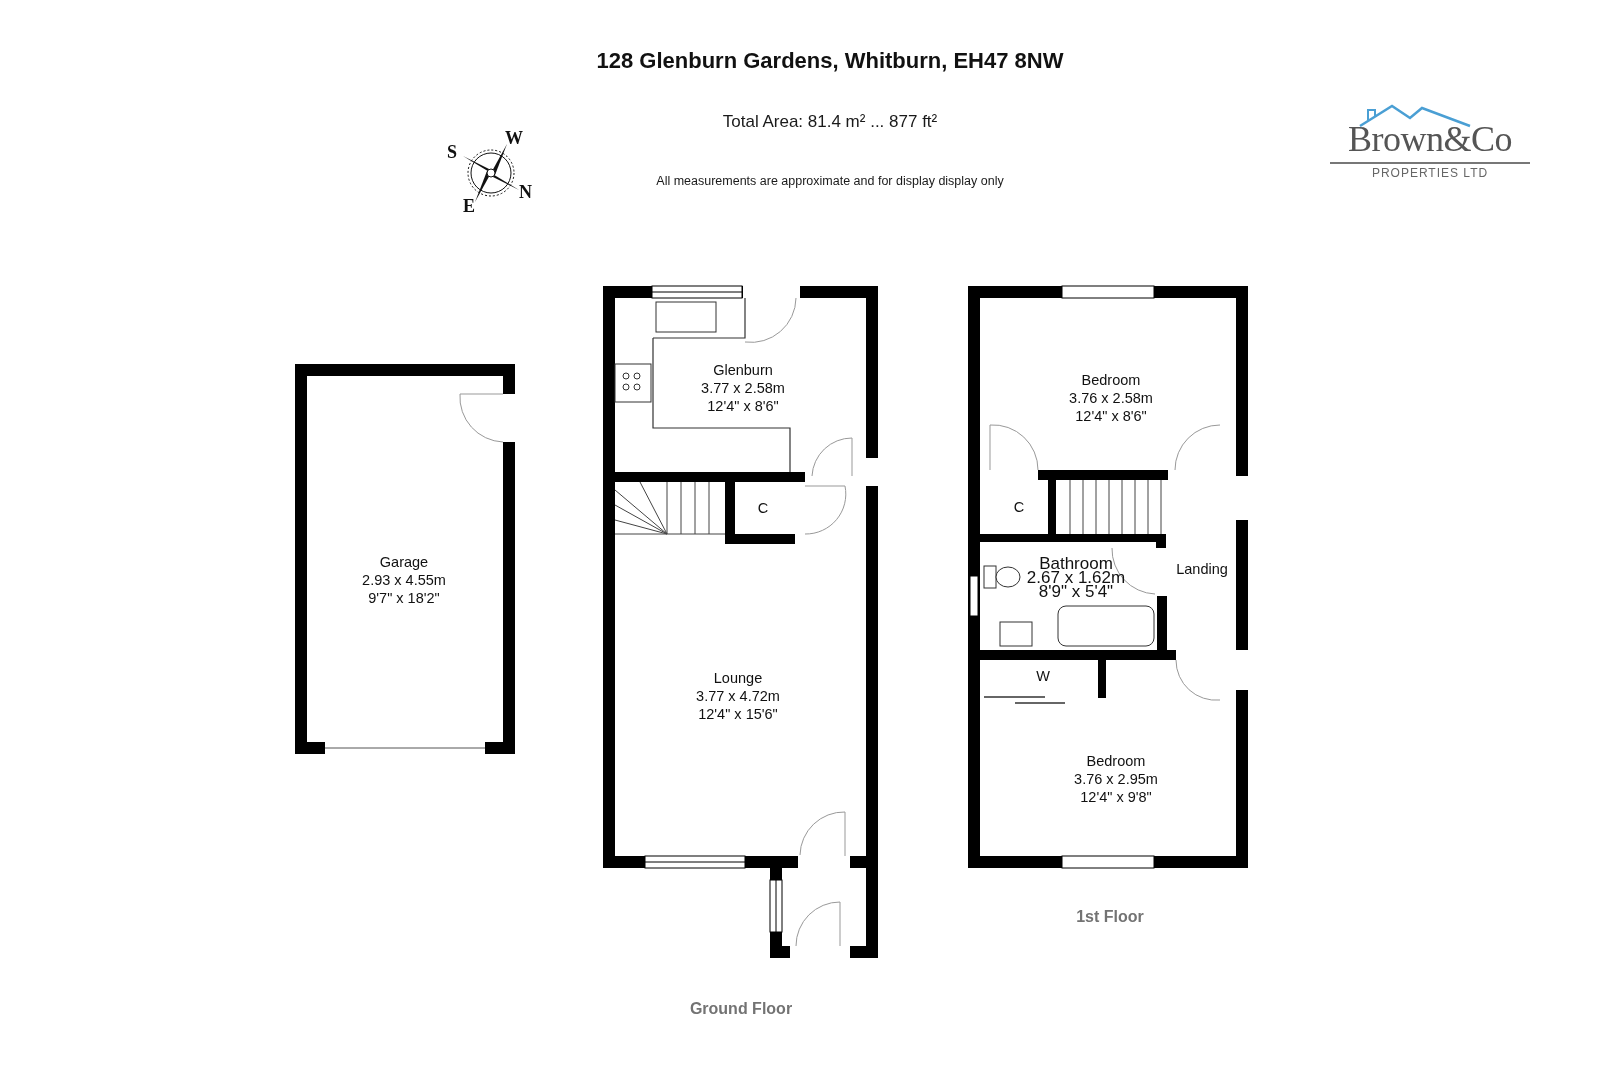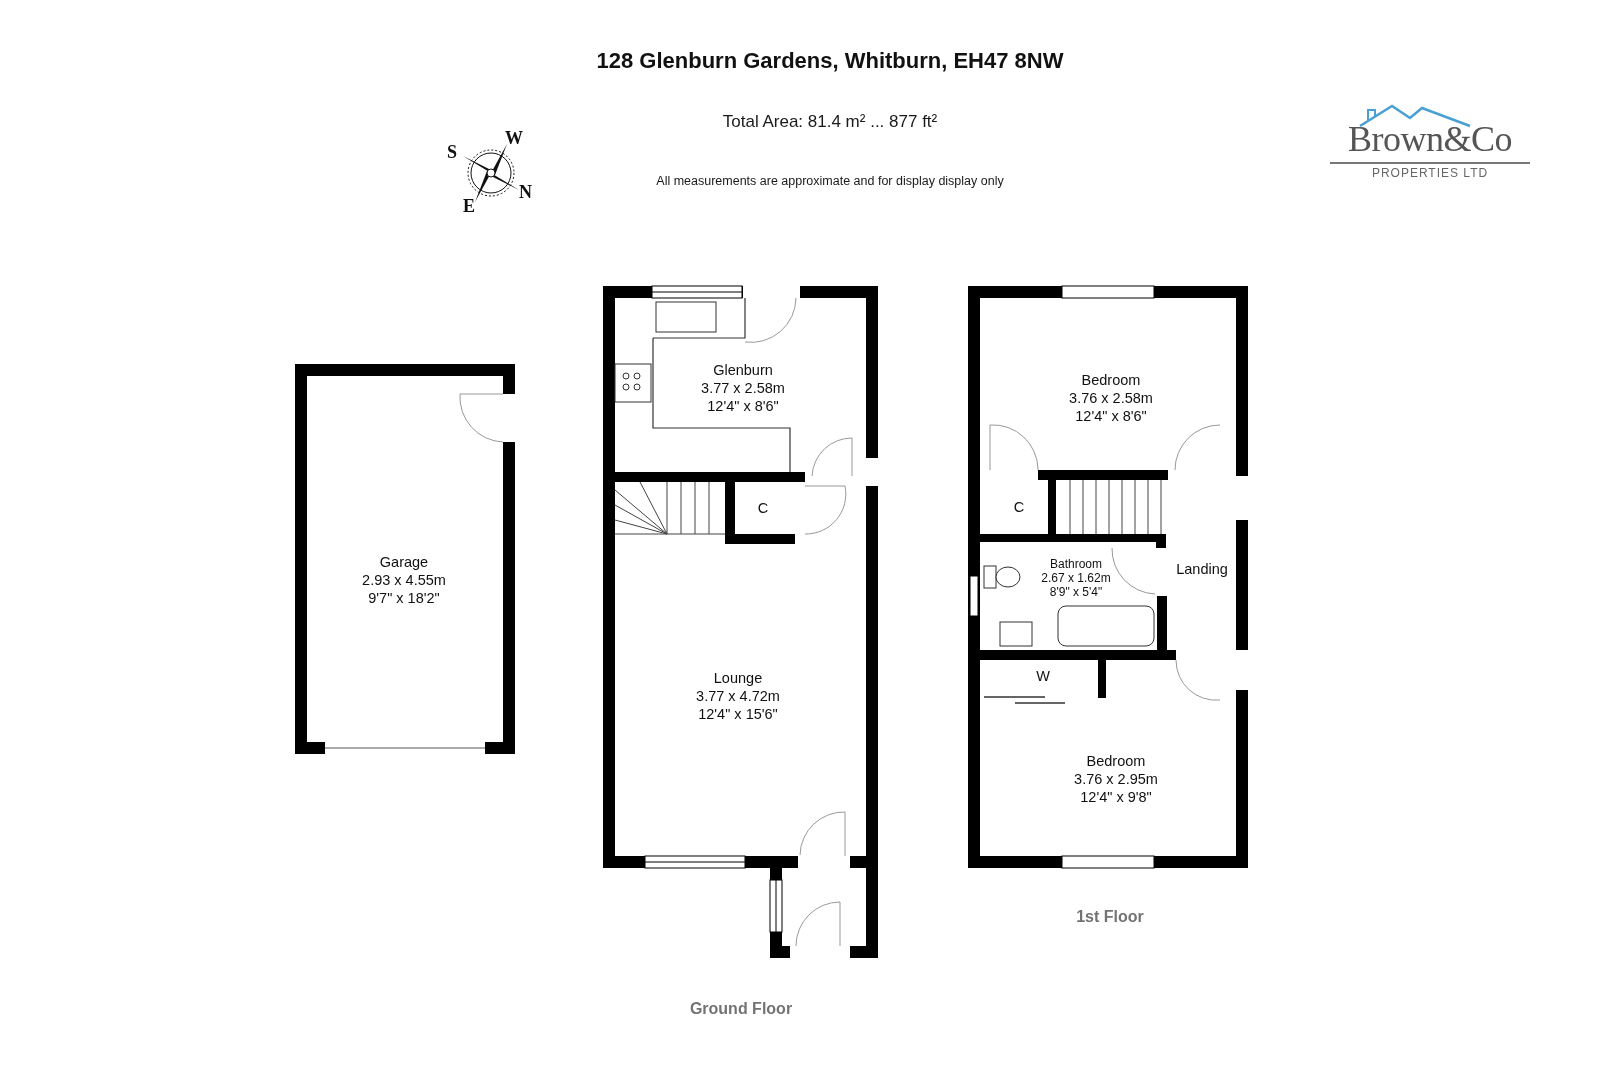--- a/index.html
+++ b/index.html
@@ -11,21 +11,21 @@
   .title span, .area span, .note span { position: relative; left: 20px; }
   .logo { left: 1330px; top: 100px; width: 200px; height: 80px; }
   .logo-name { position: absolute; left: 0; top: 18px; width: 200px; text-align: center; font-family: "Liberation Serif", serif; font-size: 36px; color: #555; letter-spacing: -0.5px; }
   .logo-line { position: absolute; left: 0; top: 62px; width: 200px; height: 2px; background: #777; }
   .logo-sub { position: absolute; left: 0; top: 66px; width: 200px; text-align: center; font-size: 12px; color: #666; letter-spacing: 1px; }
   .compass { left: 455px; top: 128px; width: 100px; height: 100px; }
   .compass .lbl { position: absolute; font-family: "Liberation Serif", serif; font-weight: bold; font-size: 18px; color: #111; }
   svg.plan { position: absolute; left: 0; top: 0; }
   .room { position: absolute; text-align: center; font-size: 14.5px; line-height: 18px; color: #111; transform: translateX(-50%); white-space: nowrap; }
   .floor-label { position: absolute; font-size: 16px; font-weight: bold; color: #737373; transform: translateX(-50%); }
-  .small { font-size: 12px; line-height: 14px; }
+  .small { font-size: 17px; line-height: 14px; }
 </style>
 </head>
 <body>
 
 <div class="abs title"><span>128 Glenburn Gardens, Whitburn, EH47 8NW</span></div>
 <div class="abs area"><span>Total Area: 81.4 m² ... 877 ft²</span></div>
 <div class="abs note"><span>All measurements are approximate and for display display only</span></div>
 
 <div class="abs logo">
   <svg width="200" height="30" style="position:absolute;left:0;top:0">

